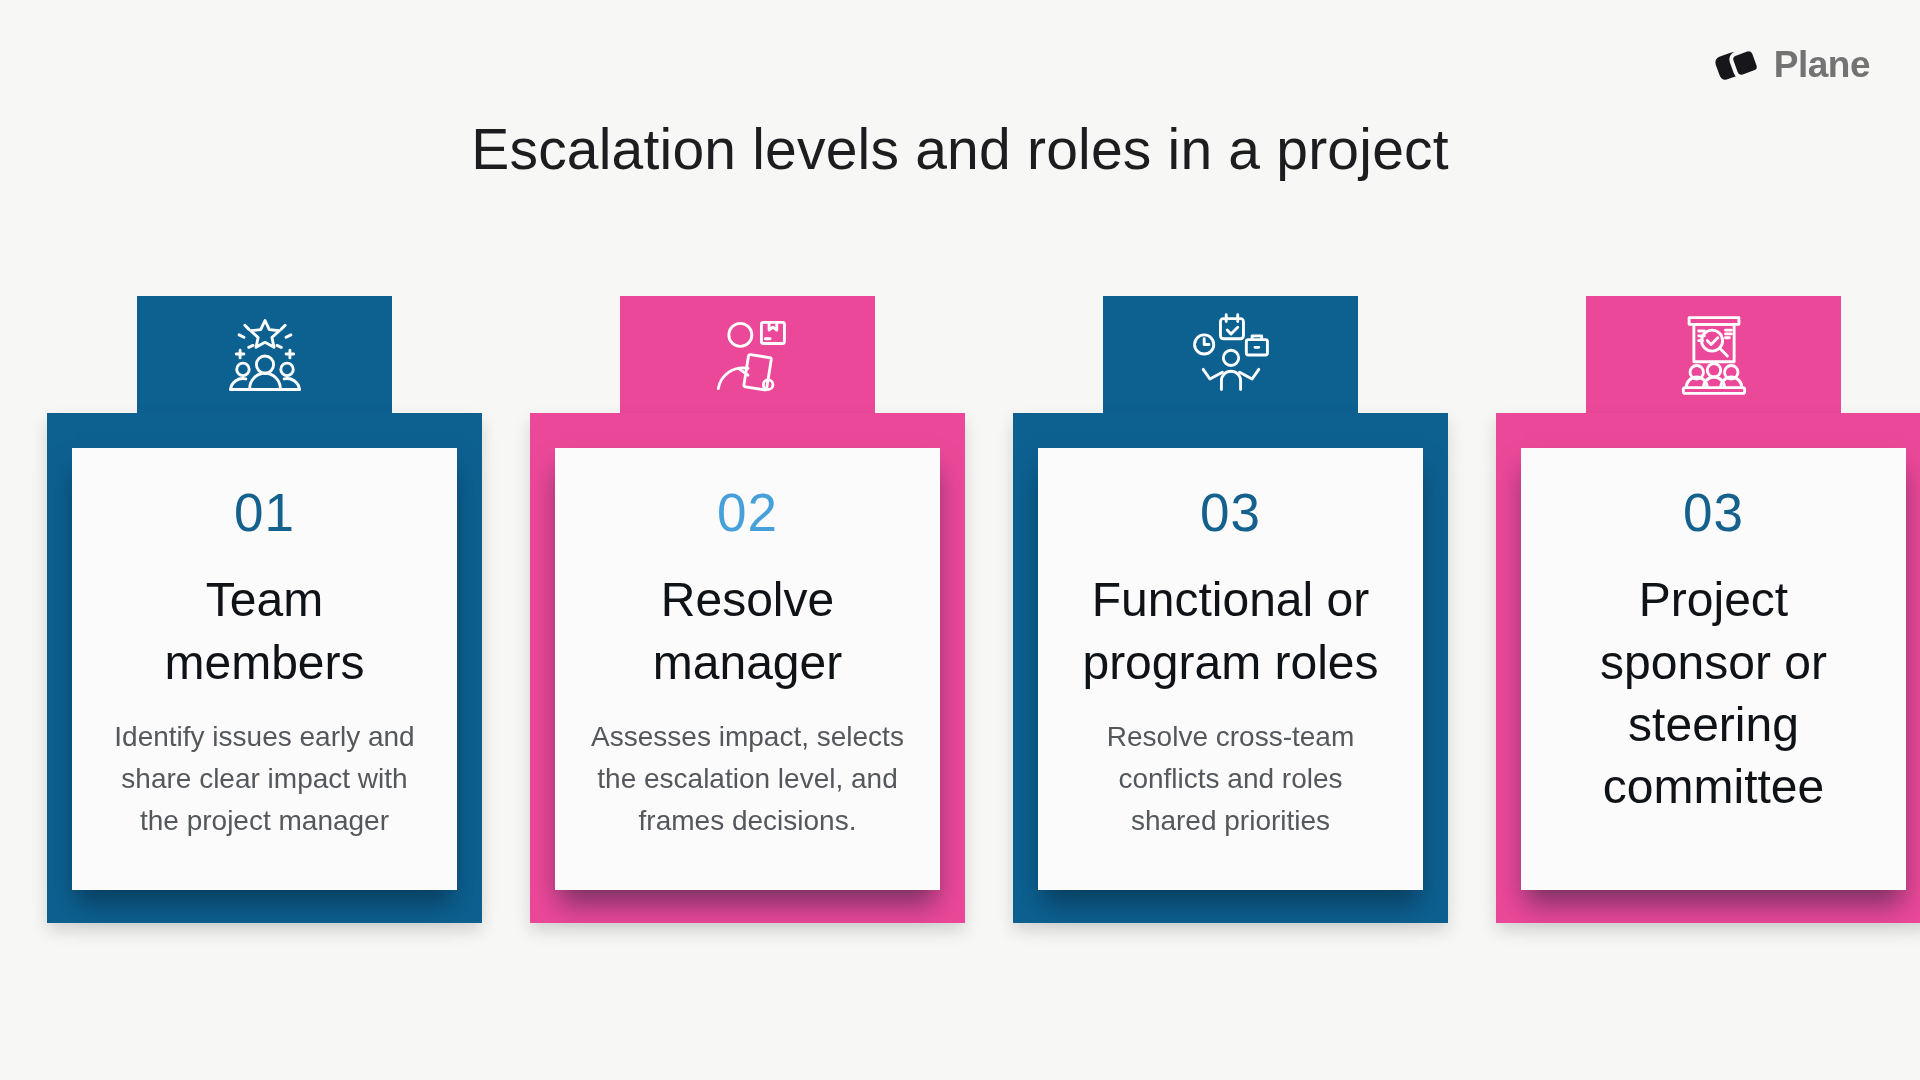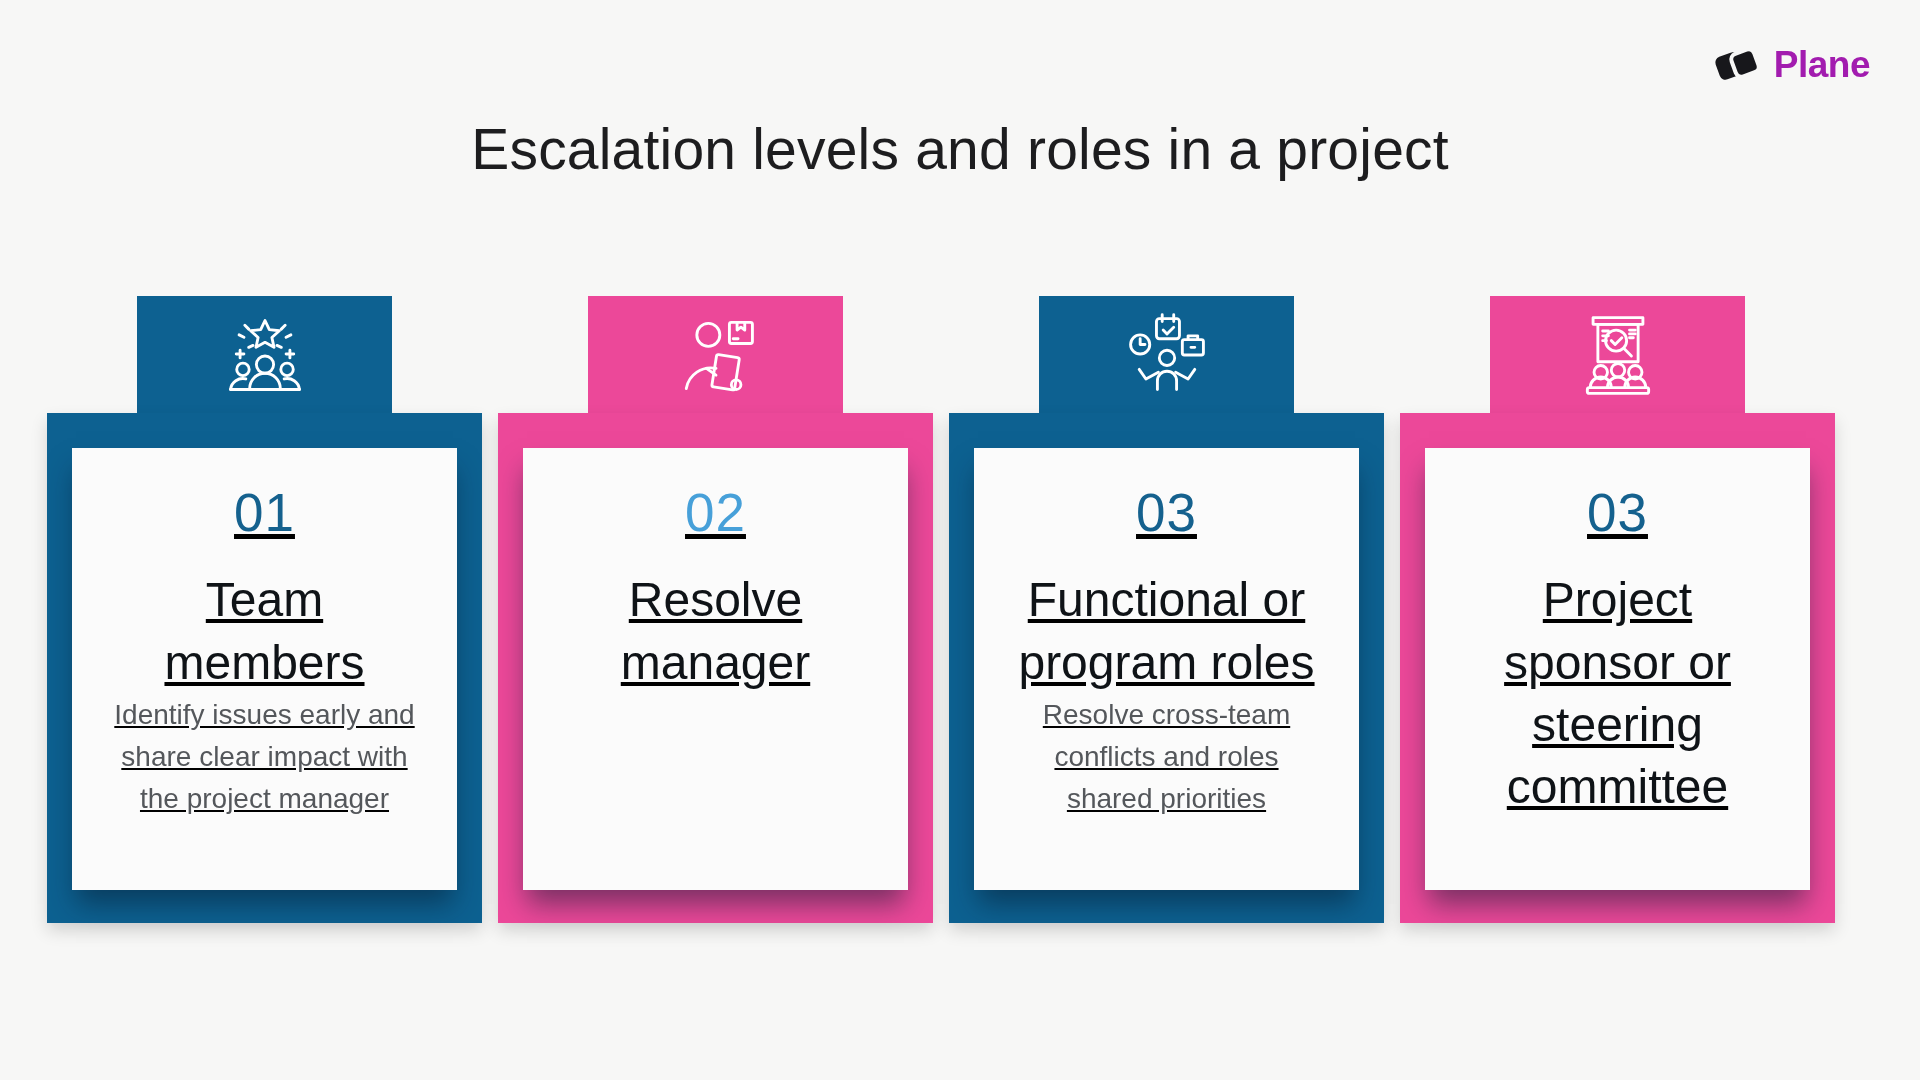--- a/index.html
+++ b/index.html
@@ -6,33 +6,33 @@
   body{
     width:1920px;height:1080px;
     background:#f7f7f6;
     font-family:"Liberation Sans", sans-serif;
     position:relative;overflow:hidden;
   }
   .stage{position:absolute;inset:0;}
 
   
   .logo{position:absolute;top:42px;right:50px;display:flex;align-items:center;gap:10px;}
-  .logo-text{font-size:37px;font-weight:700;color:#a21caf;letter-spacing:-0.5px;}
+  .logo-text{font-size:37px;font-weight:700;color:#737373;letter-spacing:-0.5px;}
 
   
   .page-title{
     position:absolute;top:116px;left:0;width:1920px;
     text-align:center;font-size:57px;font-weight:500;color:#1d1d1f;
     letter-spacing:0.2px;
   }
 
   
   .cards{
     position:absolute;top:296px;left:47px;width:1553px;
-    display:flex;gap:16px;text-decoration:underline;
+    display:flex;gap:48px;
   }
   .card{width:435px;display:flex;flex-direction:column;align-items:center;}
   .tab{
     width:255px;height:117px;
     display:flex;align-items:center;justify-content:center;
   }
   .frame{
     width:435px;height:510px;box-sizing:border-box;
     padding:35px 25px 33px 25px;
     box-shadow:0 8px 16px rgba(0,0,0,0.14);
@@ -47,21 +47,21 @@
     text-align:center;
   }
   .num{font-size:53px;font-weight:400;letter-spacing:1px;line-height:1.1;}
   .num-dark{color:#15618e;}
   .num-light{color:#47a0d9;}
   .card-title{
     margin-top:27px;font-size:48px;font-weight:500;color:#0f1317;
     line-height:1.3;white-space:pre-line;
   }
   .card-desc{
-    font-size:28px;font-weight:400;color:#54575b;
+    margin-top:22px;font-size:28px;font-weight:400;color:#54575b;
     line-height:1.5;white-space:pre-line;
   }
   .icon svg{display:block;}
 </style>
 </head>
 <body>
 
 <div class="stage">
 
   <div class="logo">
@@ -124,20 +124,23 @@
             <path d="M70 14 v8 l4 -3 4 3 v-8"></path>
             <path d="M66 31 h5"></path>
           </svg>
         </span>
       </div>
       <div class="frame">
         <div class="panel">
           <div class="num num-light">02</div>
           <div class="card-title">Resolve
 manager</div>
+          <div class="card-desc">Assesses impact, selects
+the escalation level, and
+frames decisions.</div>
         </div>
       </div>
     </div>
 
     <div class="card dark">
       <div class="tab">
         <span class="icon">
           <svg width="92" height="92" viewBox="0 0 96 96" fill="none" stroke="#ffffff" stroke-width="3" stroke-linecap="round" stroke-linejoin="round">
             <rect x="37" y="10" width="24" height="21" rx="3"></rect>
             <path d="M43 6 v7 M55 6 v7"></path>

